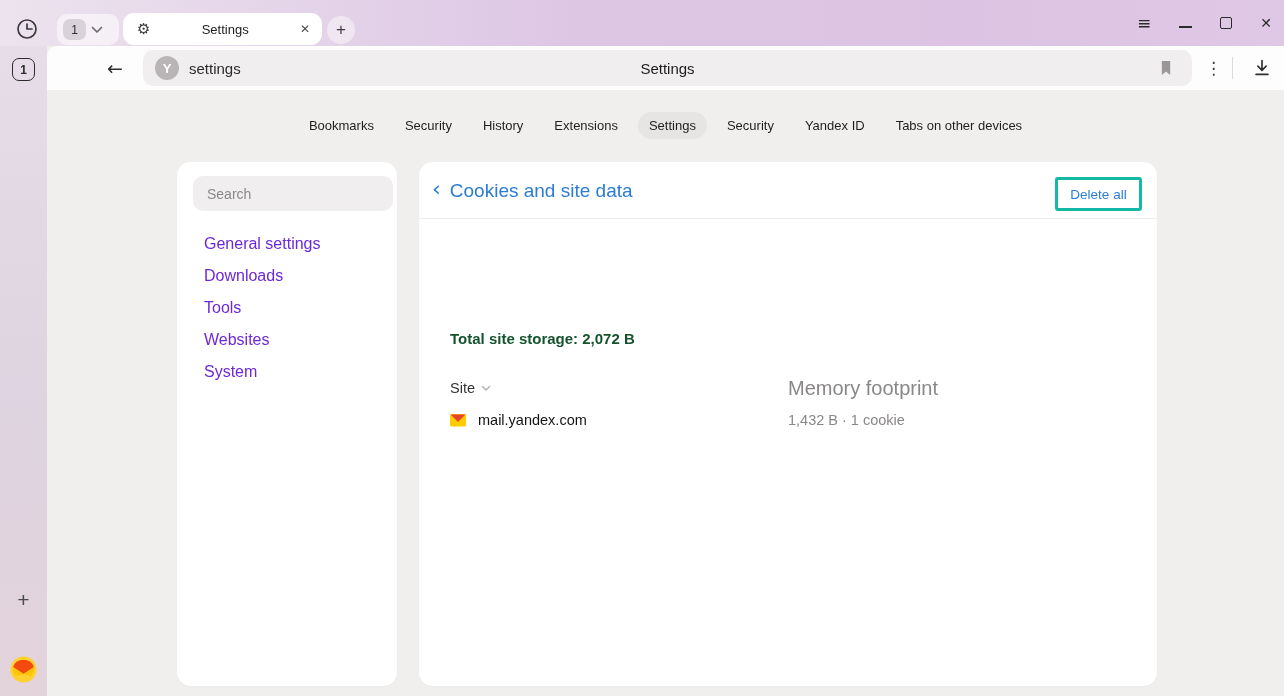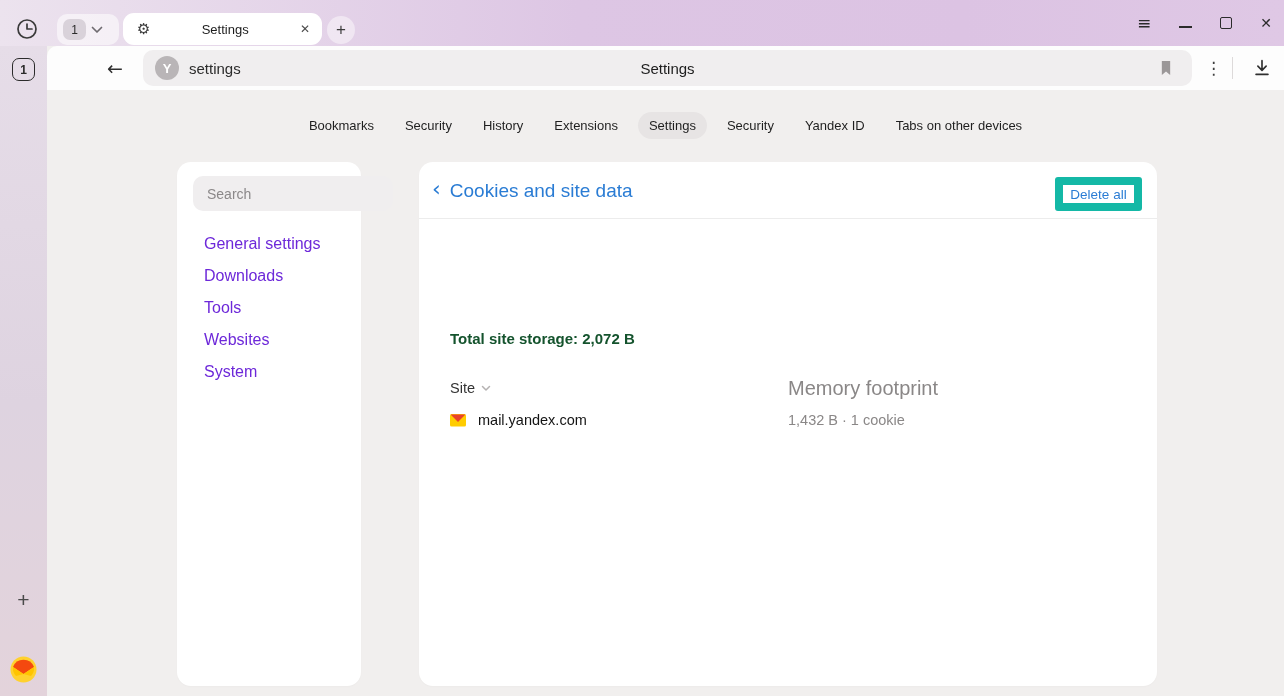--- a/index.html
+++ b/index.html
@@ -59,34 +59,34 @@
   .chrome-download { position:absolute; left:1204px; top:11px; width:22px; height:22px; }
 
   
   .page { position:absolute; left:47px; top:90px; width:1237px; height:606px; background:#f1efee; }
 
   .navtabs { position:absolute; left:0; top:22px; width:1237px; display:flex; justify-content:center; gap:9px; }
   .navtab { font-size:13px; color:#1f1f1f; padding:6px 11px; border-radius:15px; white-space:nowrap; cursor:default; }
   .navtab.active { background:#e7e4e4; }
 
   .card { position:absolute; background:#ffffff; border-radius:14px; box-shadow:0 1px 2px rgba(0,0,0,0.02); }
-  .sidebar-card { left:130px; top:72px; width:184px; height:524px; }
+  .sidebar-card { left:130px; top:72px; width:220px; height:524px; }
   .main-card { left:372px; top:72px; width:738px; height:524px; }
 
   .search-box { position:absolute; left:16px; top:14px; width:200px; height:35px; background:#f0eeef; border-radius:10px;
                 display:flex; align-items:center; padding:0 14px; font-size:14px; color:#8b8889; }
   .side-items { position:absolute; left:27px; top:66px; display:flex; flex-direction:column; }
   .side-item { height:32px; display:flex; align-items:center; font-size:16px; color:#6d28d9; cursor:default; }
 
   .card-header { position:absolute; left:0; top:0; width:100%; height:57px; border-bottom:1px solid #ececec; }
   .back-heading { position:absolute; left:13px; top:0; height:57px; display:flex; align-items:center; gap:9px; }
   .back-chevron { font-size:22px; color:#2a7cd4; font-family:"DejaVu Sans",sans-serif; line-height:1;
                   margin-top:-3px; cursor:default; }
   .heading-text { font-size:19px; color:#2a7cd4; cursor:default; }
-  .delete-all-box { position:absolute; right:15px; top:15px; width:87px; height:34px; border:8px solid #14b8a6;
+  .delete-all-box { position:absolute; right:15px; top:15px; width:87px; height:34px; border:3px solid #14b8a6;
                     border-radius:3px; display:flex; align-items:center; justify-content:center; background:#ffffff; }
   .delete-all-label { font-size:13.5px; color:#2a7cd4; cursor:default; white-space:nowrap; }
 
   .total-line { position:absolute; left:31px; top:168px; font-size:15px; font-weight:bold; color:#14532d; }
   .cookie-table { position:absolute; left:31px; top:210px; right:30px; }
   .t-row { display:flex; align-items:center; height:32px; }
   .t-col-site { width:338px; display:flex; align-items:center; gap:12px; }
   .t-col-mem { flex:1; }
   .th { font-size:14.5px; color:#333333; display:flex; align-items:center; gap:6px; }
   .th-mem { font-size:20px; color:#8a8787; }

